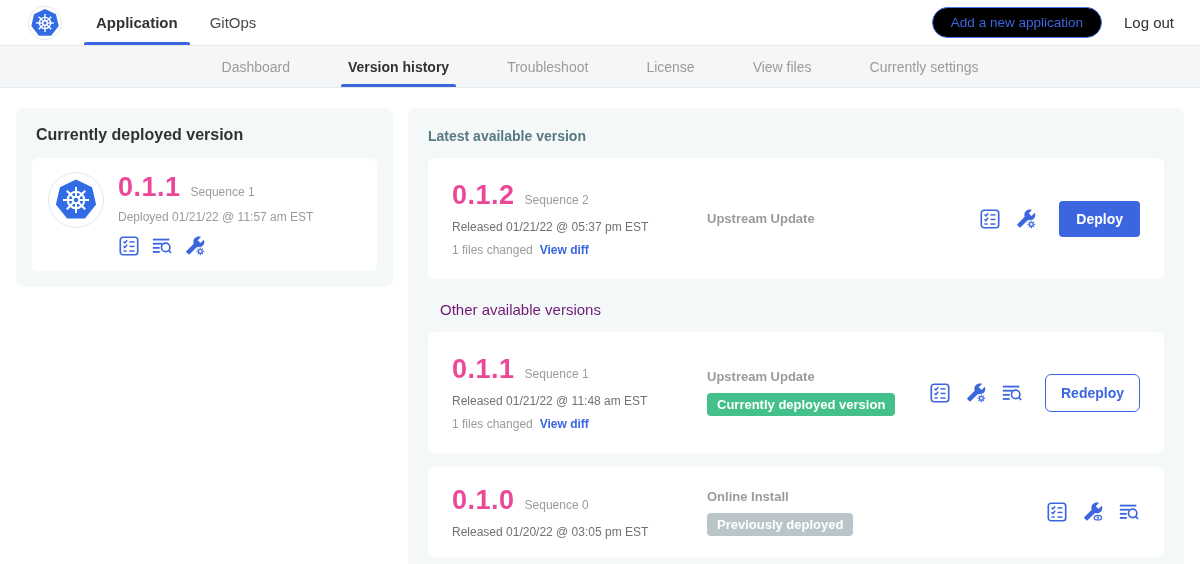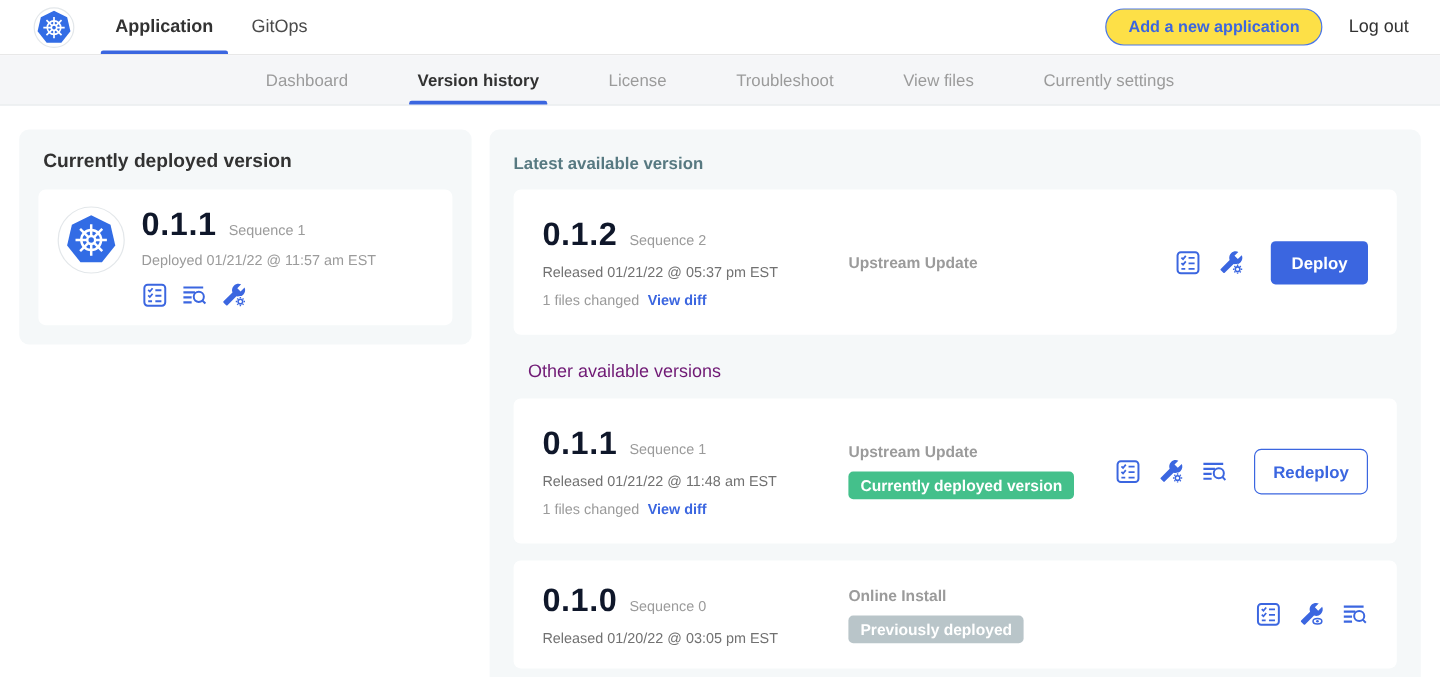--- a/index.html
+++ b/index.html
@@ -27,22 +27,22 @@
     display:flex; align-items:center; padding:0 16px; font-size:15px;
     color:#4a4a4a; cursor:pointer; position:relative; font-weight:500;
   }
   .top-tab.active { font-weight:bold; color:#323232; }
   .top-tab.active::after {
     content:""; position:absolute; left:4px; right:4px; bottom:0;
     height:3px; background:#3b66e0; border-radius:2px 2px 0 0;
   }
   .top-right { margin-left:auto; display:flex; align-items:center; gap:22px; padding-right:26px; }
   .add-app-btn {
-    border:1.5px solid #4a76e8; color:#3b66e0; background:#fde047;
-    font-weight:bold; font-size:13.5px; border-radius:17px;
+    border:1.5px solid #4a76e8; color:#3b66e0; background:#000000;
+    font-weight:normal; font-size:13.5px; border-radius:17px;
     padding:7px 18px; cursor:pointer; font-family:inherit;
   }
   .logout { font-size:15px; color:#323232; cursor:pointer; }
 
   
   .subnav {
     height:42px; background:#f5f6f8; border-bottom:1px solid #e8ebed;
     display:flex; align-items:stretch; justify-content:center;
   }
   .subnav-item {
@@ -65,21 +65,21 @@
   .deployed-inner {
     background:#fff; border-radius:6px; padding:14px 16px;
     display:flex; gap:14px; align-items:flex-start;
   }
   .big-logo-ring {
     width:56px; height:56px; border-radius:50%; flex:0 0 56px;
     border:1px solid #e3e7ea; background:#fff;
     display:flex; align-items:center; justify-content:center;
   }
   .ver-line { display:flex; align-items:baseline; gap:10px; }
-  .ver-num { font-size:27px; font-weight:bold; color:#0f172a; letter-spacing:.5px; }
+  .ver-num { font-size:27px; font-weight:bold; color:#ec4899; letter-spacing:.5px; }
   .seq { font-size:12px; color:#9b9b9b; }
   .meta { font-size:12px; color:#9b9b9b; margin-top:7px; }
   .icon-row { display:flex; align-items:center; gap:11px; margin-top:11px; color:#3b66e0; }
   .icon-row .ic { width:22px; height:22px; cursor:pointer; }
 
   
   .right-panel { flex:1; background:#f5f8f9; border-radius:8px; padding:14px 20px 20px 20px; }
   .panel-head { display:flex; align-items:center; justify-content:space-between; margin:6px 0 14px 0; }
   .panel-title { font-size:14px; font-weight:bold; color:#577981; }
   .panel-actions { display:flex; align-items:center; gap:24px; }
@@ -218,22 +218,22 @@
   </nav>
   <div class="top-right">
     <button class="add-app-btn">Add a new application</button>
     <span class="logout">Log out</span>
   </div>
 </header>
 
 <nav class="subnav">
   <div class="subnav-item">Dashboard</div>
   <div class="subnav-item active">Version history</div>
+  <div class="subnav-item">Troubleshoot</div>
   <div class="subnav-item">License</div>
-  <div class="subnav-item">Troubleshoot</div>
   <div class="subnav-item">View files</div>
   <div class="subnav-item">Currently settings</div>
 </nav>
 
 <main class="main">
 
   <section class="deployed-card">
     <h2>Currently deployed version</h2>
     <div class="deployed-inner">
       <span class="big-logo-ring">

